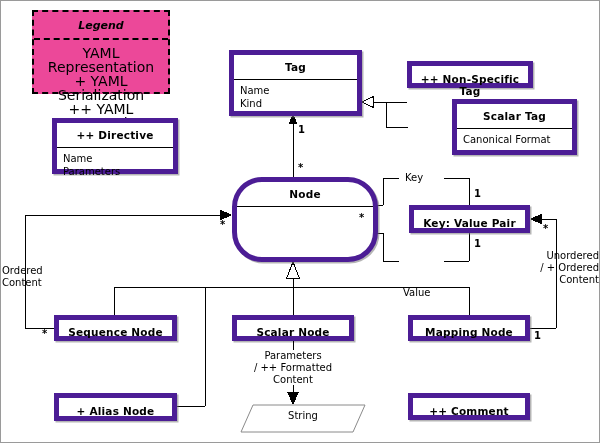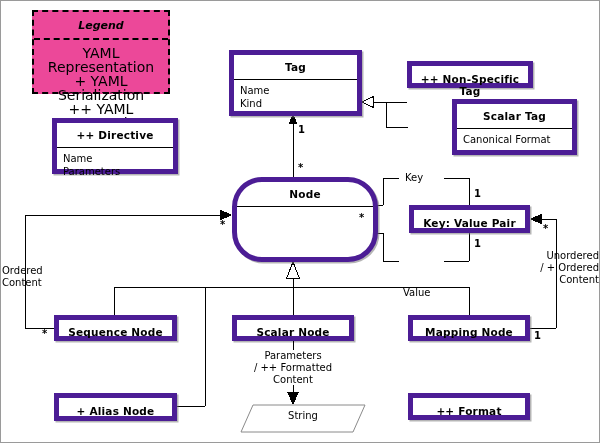--- a/index.html
+++ b/index.html
@@ -158,21 +158,21 @@
 
   <div class="box" style="left:408px;top:315px;width:122px;height:26px;">
     <div class="ttl" style="padding:6px 2px 5px;">Mapping Node</div>
   </div>
 
   <div class="box" style="left:54px;top:393px;width:123px;height:28px;">
     <div class="ttl" style="padding:7px 2px 5px;">+ Alias Node</div>
   </div>
 
   <div class="box" style="left:408px;top:393px;width:122px;height:27px;">
-    <div class="ttl" style="padding:7px 2px 5px;">++ Format</div>
+    <div class="ttl" style="padding:7px 2px 5px;">++ Comment</div>
   </div>
 
   <div class="para" style="left:240px;top:404px;width:126px;height:22px;">
     <svg width="126" height="29" viewBox="0 0 126 29" style="position:absolute;left:0;top:0;">
       <path d="M13,1 L125,1 L113,28 L1,28 z" fill="#fff" stroke="#8a8a8a" stroke-width="1"></path>
     </svg>
     <div class="ptxt">String</div>
   </div>
 
   <div class="lbl b" style="left:298px;top:124px;">1</div>

